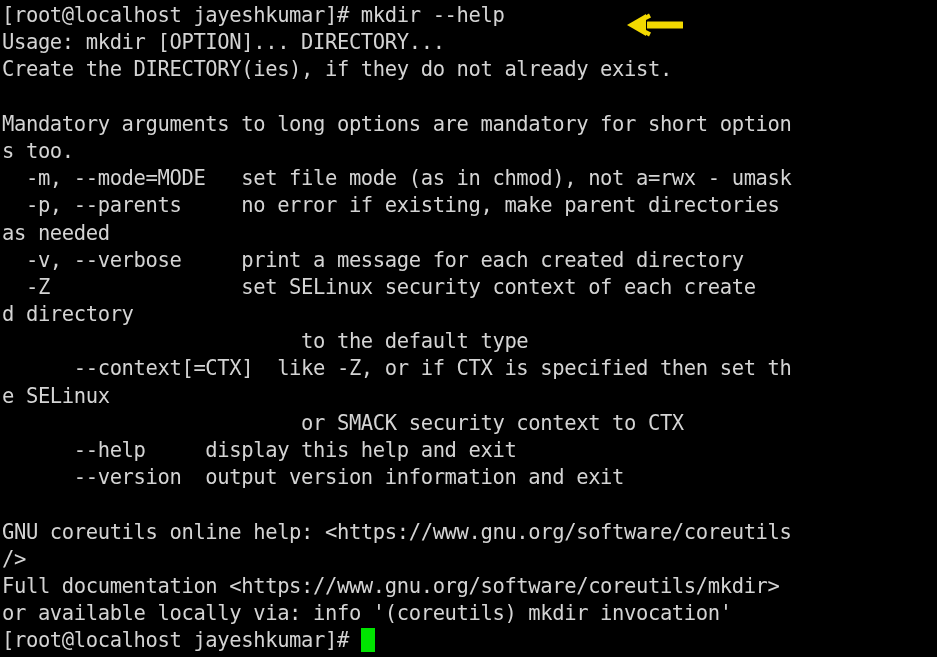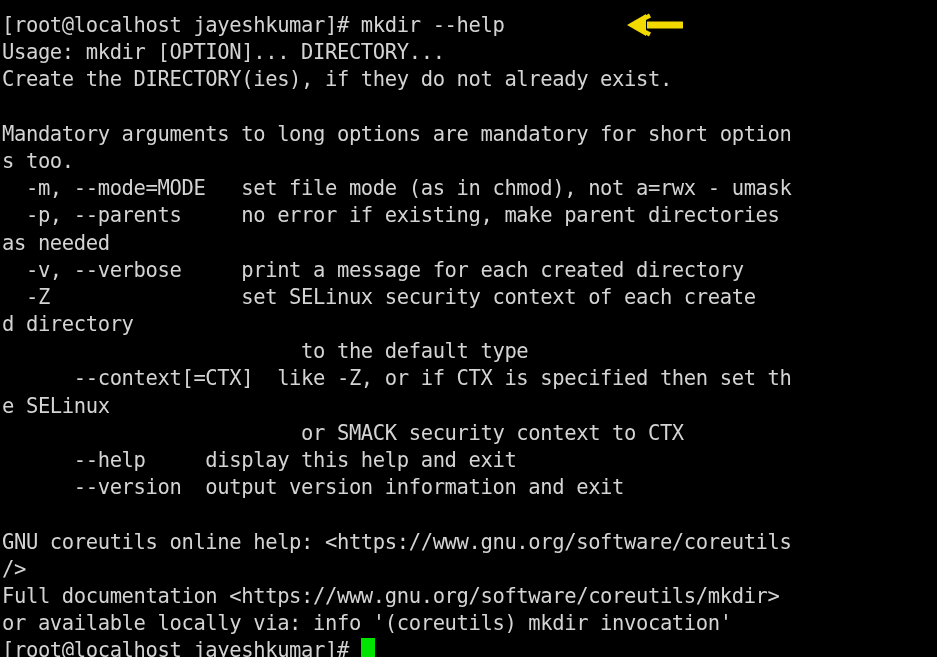--- a/index.html
+++ b/index.html
@@ -13,21 +13,21 @@
     height: 657px;
     overflow: hidden;
     font-family: "DejaVu Sans Mono", "Liberation Mono", monospace;
   }
   #terminal {
     position: relative;
     width: 937px;
     height: 657px;
     background: #000000;
     box-sizing: border-box;
-    padding: 12px 0 0 2px;
+    padding: 2px 0 0 2px;
   }
   #screen {
     font-family: "DejaVu Sans Mono", "Liberation Mono", monospace;
     font-size: 20.5px;
     line-height: 27.2px;
     color: #d4d4d4;
     white-space: pre;
     letter-spacing: -0.38px;
     margin: 0;
     padding: 0;

